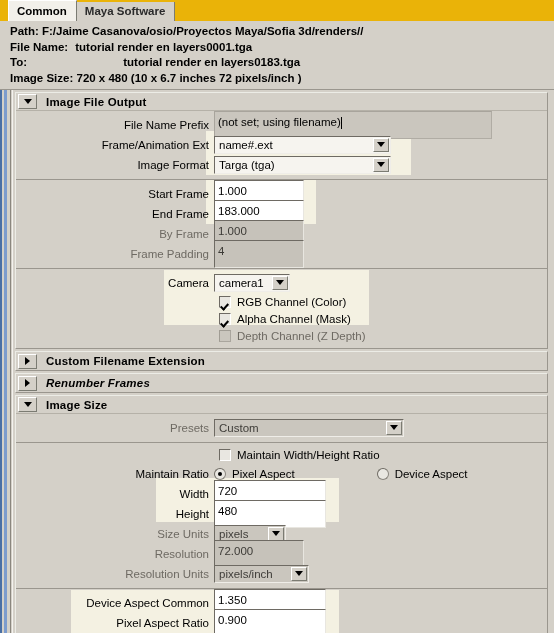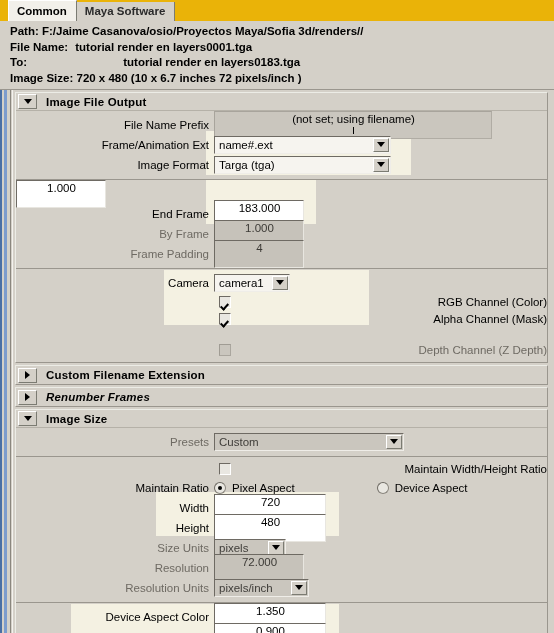--- a/index.html
+++ b/index.html
@@ -175,21 +175,20 @@
     border-left-color: #6e6a63;
     border-right-color: #e8e6e0;
     border-bottom-color: #e8e6e0;
     font-size: 11.5px;
     padding: 0 2px 4px 3px;
     color: #000;
     overflow: hidden;
     white-space: nowrap;
     display: flex;
     align-items: center;
-    flex-direction: column;
   }
   .textfield.disabled {
     background: #c6c2ba;
     color: #3c3a36;
   }
   .textfield.flat {
     background: #cac6be;
     border-color: #b0aca4;
     border-top-color: #a8a49c;
     border-left-color: #a8a49c;
@@ -233,21 +232,20 @@
   }
 
   
   .checkrow {
     display: flex;
     align-items: center;
     height: 17px;
     margin: 0;
     position: relative;
     z-index: 2;
-    justify-content: space-between;
   }
   .cbox {
     width: 12px; height: 12px;
     background: #e9e7e1;
     border: 1px solid #8a867e;
     border-top-color: #6e6a63;
     border-left-color: #6e6a63;
     border-right-color: #fff;
     border-bottom-color: #fff;
     position: relative;
@@ -368,20 +366,21 @@
                 <span class="tri-down"></span>
               </span>
           </div>
         </div>
       </div>
 
       <div class="group">
         <div class="hl" style="left:190px; top:0px; width:110px; height:44px;"></div>
 
         <div class="row">
+          <div class="rowlabel" style="width:198px;">Start Frame</div>
           <div class="textfield" style="width:90px;">
             <span>1.000</span>
           </div>
         </div>
 
         <div class="row">
           <div class="rowlabel" style="width:198px;">End Frame</div>
           <div class="textfield" style="width:90px;">
             <span>183.000</span>
           </div>
@@ -418,21 +417,21 @@
         <div class="checkrow" style="padding-left:203px;">
           <span class="cbox checked"></span>
           <span class="cklabel">RGB Channel (Color)</span>
         </div>
 
         <div class="checkrow" style="padding-left:203px;">
           <span class="cbox checked"></span>
           <span class="cklabel">Alpha Channel (Mask)</span>
         </div>
 
-        <div class="checkrow" style="padding-left:203px;margin-top:14px;">
+        <div class="checkrow" style="padding-left:203px;">
           <span class="cbox disabled"></span>
           <span class="cklabel dim">Depth Channel (Z Depth)</span>
         </div>
       </div>
     </div>
 
     <div class="frame">
       <div class="sechead" style="border-bottom:none;">
         <div class="arrowbtn">
           <div class="tri-right"></div>
@@ -526,21 +525,21 @@
                 <span class="tri-down"></span>
               </span>
           </div>
         </div>
       </div>
 
       <div class="group">
         <div class="hl" style="left:55px; top:1px; width:268px; height:44px;"></div>
 
         <div class="row">
-          <div class="rowlabel" style="width:198px;">Device Aspect Color</div>
+          <div class="rowlabel" style="width:198px;">Device Aspect Common</div>
           <div class="textfield" style="width:112px;">
             <span>1.350</span>
           </div>
         </div>
 
         <div class="row">
           <div class="rowlabel" style="width:198px;">Pixel Aspect Ratio</div>
           <div class="textfield" style="width:112px;">
             <span>0.900</span>
           </div>

